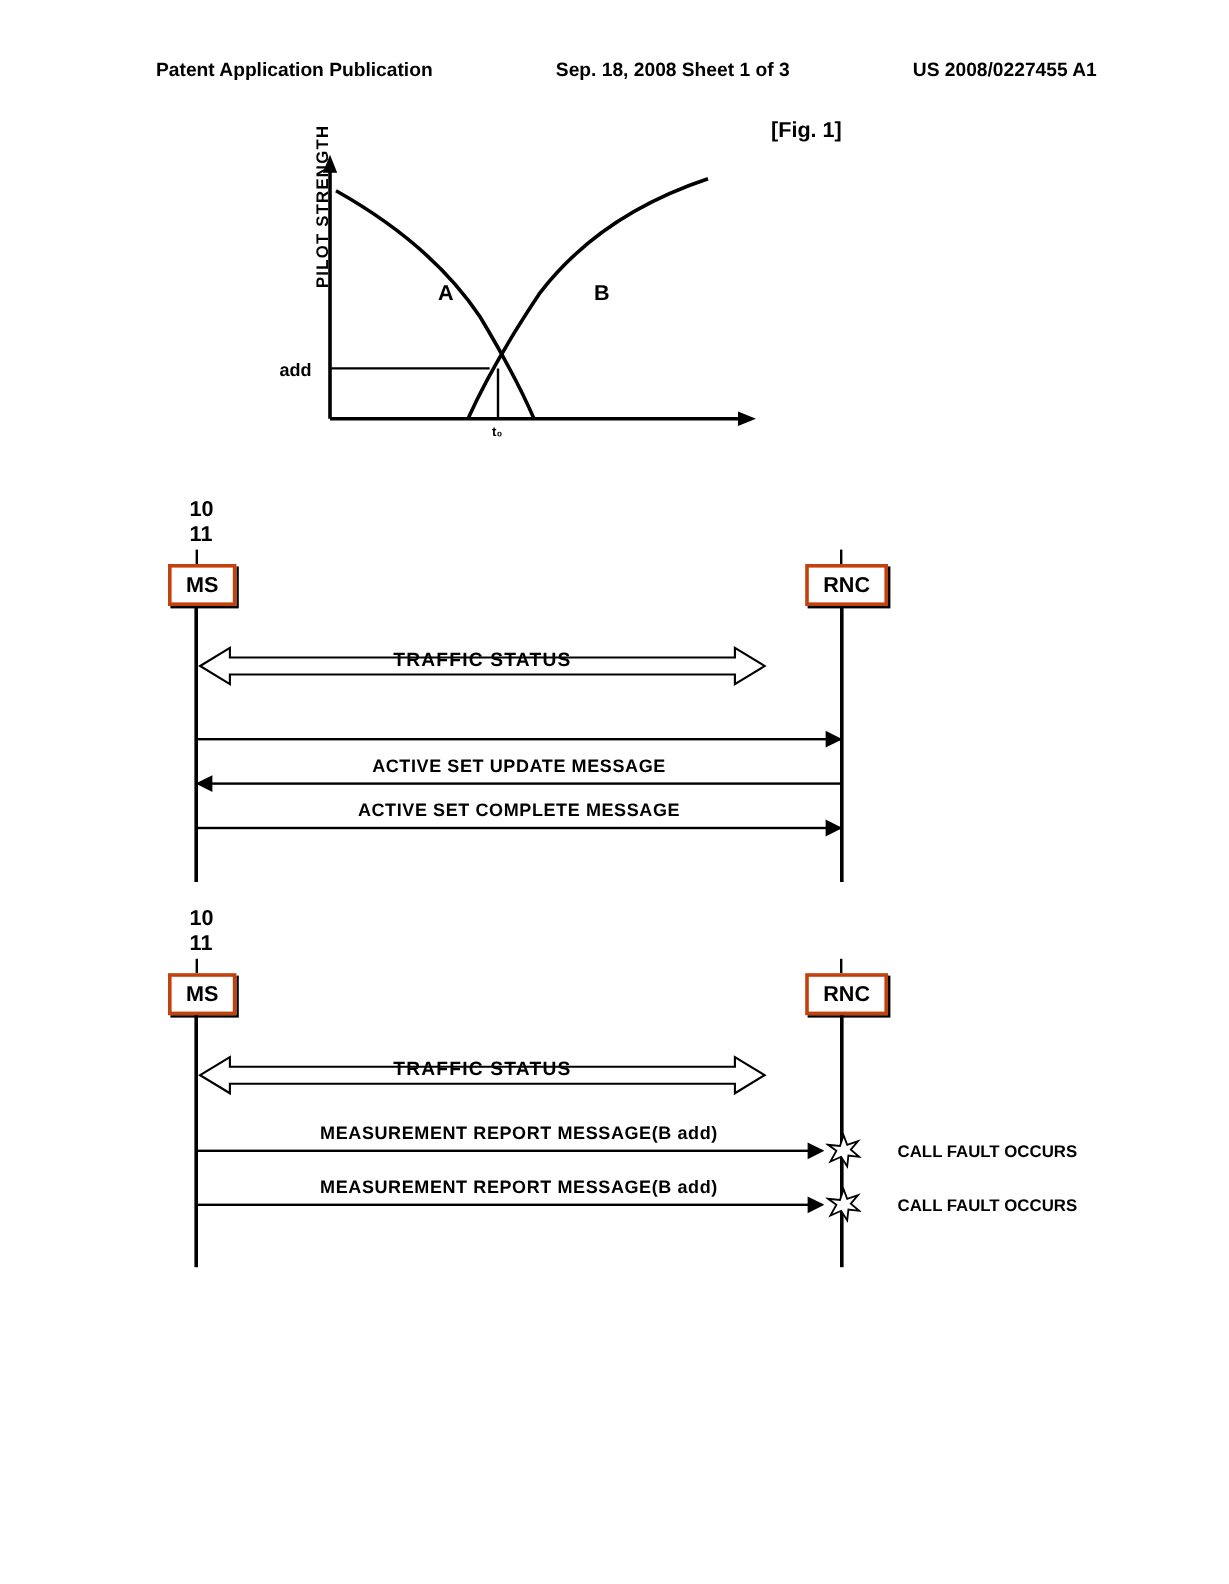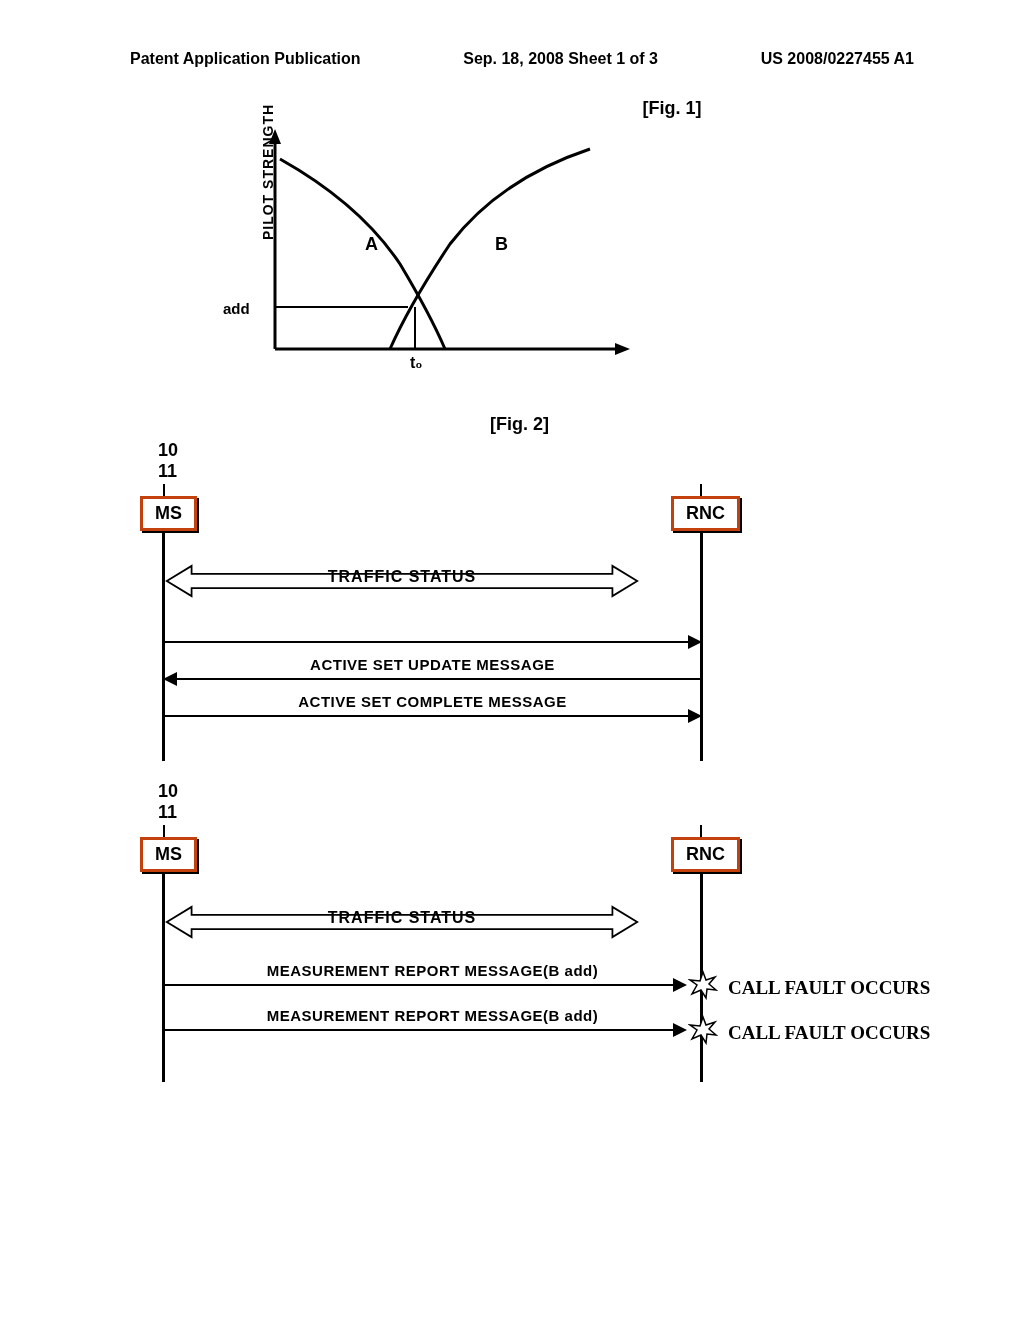--- a/index.html
+++ b/index.html
@@ -151,30 +151,29 @@
       border-top: 7px solid transparent;
       border-bottom: 7px solid transparent;
     }
     
     .fault-star {
       position: absolute;
       left: 558px;
     }
     .fault-text {
       position: absolute;
-      left: 598px;
-      font-weight: bold;
-      font-size: 19px;
+      left: 618px;
+      font-weight: bold;
+      font-size: 14px;
       white-space: nowrap;
-      font-family: Liberation Serif, serif;
     }
     
     .add-label {
       position: absolute;
-      left: 3px;
+      left: 13px;
       top: 176px;
       font-weight: bold;
       font-size: 15px;
     }
     .curve-a-label {
       position: absolute;
       left: 145px;
       top: 110px;
       font-weight: bold;
       font-size: 18px;
@@ -184,21 +183,21 @@
       left: 275px;
       top: 110px;
       font-weight: bold;
       font-size: 18px;
     }
     .t0-label {
       position: absolute;
       left: 190px;
       top: 230px;
       font-weight: bold;
-      font-size: 16px;
+      font-size: 11px;
     }
   </style>
 </head>
 <body>
 
 <div class="header">
   <span>Patent Application Publication</span>
   <span>Sep. 18, 2008 Sheet 1 of 3</span>
   <span>US 2008/0227455 A1</span>
 </div>
@@ -223,21 +222,20 @@
 
       <path d="M 170 225 Q 190 180 230 120 Q 280 55 370 25" stroke="black" stroke-width="3" fill="none"></path>
     </svg>
     <div class="y-axis-label">PILOT STRENGTH</div>
     <div class="add-label">add</div>
     <div class="curve-a-label">A</div>
     <div class="curve-b-label">B</div>
     <div class="t0-label">t₀</div>
   </div>
 
-  <div class="fig-label right">[Fig. 2]</div>
   <div class="seq-diagram">
     <div class="seq-labels">
       <span>10</span>
       <span style="margin-right: 145px;">11</span>
     </div>
     <div class="seq-ticks">
       <div class="tick"></div>
       <div class="tick" style="margin-right: 145px;"></div>
     </div>
     <div class="seq-boxes">

